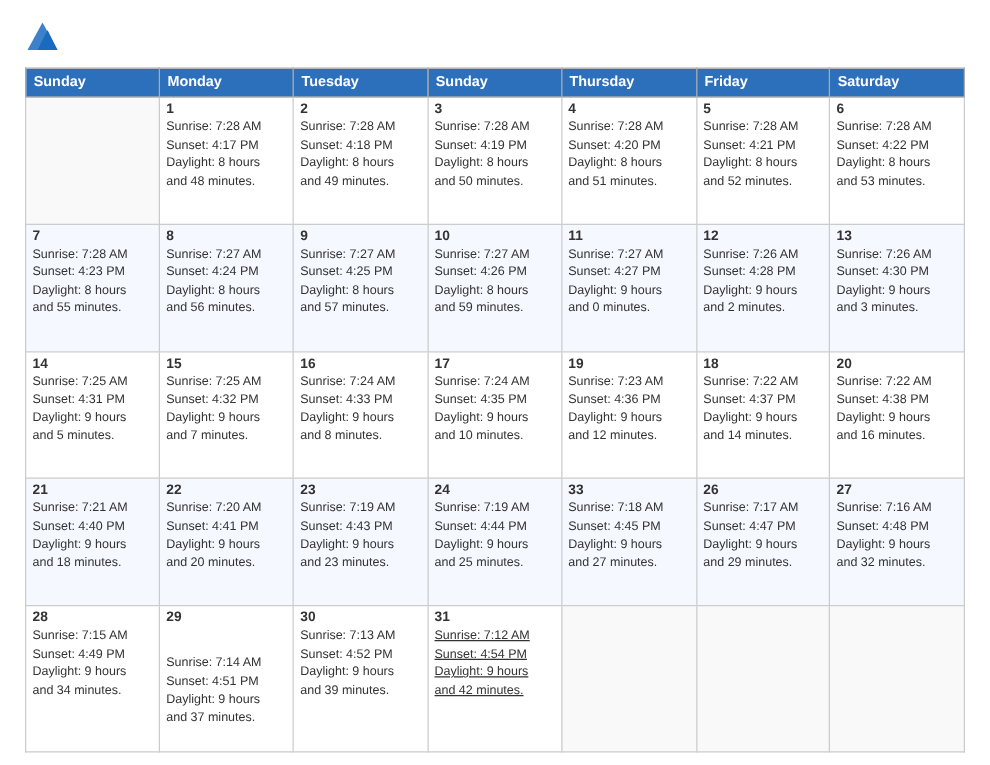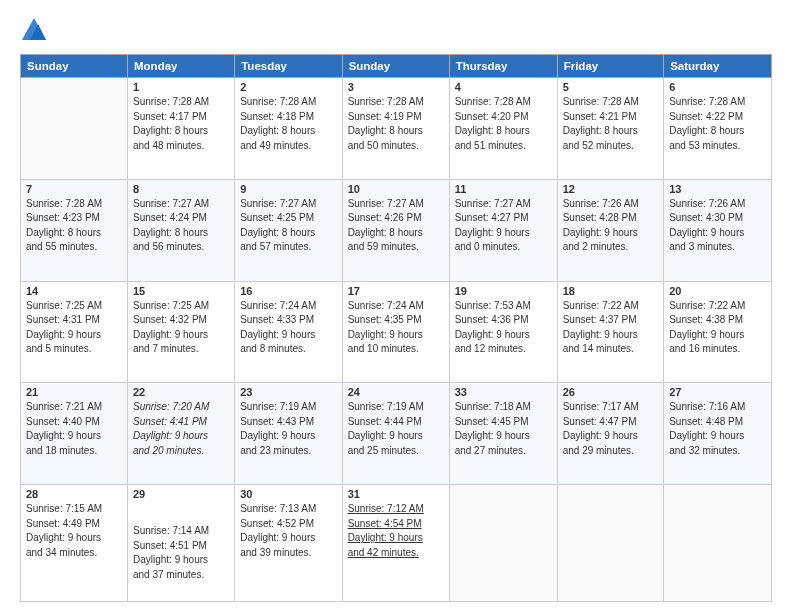--- a/index.html
+++ b/index.html
@@ -252,21 +252,21 @@
           </td>
           <td>
             <span class="day-number">17</span>
             <div class="day-info" style="white-space: pre-line;">Sunrise: 7:24 AM
 Sunset: 4:35 PM
 Daylight: 9 hours
 and 10 minutes.</div>
           </td>
           <td>
             <span class="day-number">19</span>
-            <div class="day-info" style="white-space: pre-line;">Sunrise: 7:53 AM
+            <div class="day-info" style="white-space: pre-line;">Sunrise: 7:23 AM
 Sunset: 4:36 PM
 Daylight: 9 hours
 and 12 minutes.</div>
           </td>
           <td>
             <span class="day-number">18</span>
             <div class="day-info" style="white-space: pre-line;">Sunrise: 7:22 AM
 Sunset: 4:37 PM
 Daylight: 9 hours
 and 14 minutes.</div>
@@ -282,21 +282,21 @@
         <tr>
           <td>
             <span class="day-number">21</span>
             <div class="day-info" style="white-space: pre-line;">Sunrise: 7:21 AM
 Sunset: 4:40 PM
 Daylight: 9 hours
 and 18 minutes.</div>
           </td>
           <td>
             <span class="day-number">22</span>
-            <div class="day-info" style="white-space: pre-line; font-style: italic;">Sunrise: 7:20 AM
+            <div class="day-info" style="white-space: pre-line;">Sunrise: 7:20 AM
 Sunset: 4:41 PM
 Daylight: 9 hours
 and 20 minutes.</div>
           </td>
           <td>
             <span class="day-number">23</span>
             <div class="day-info" style="white-space: pre-line;">Sunrise: 7:19 AM
 Sunset: 4:43 PM
 Daylight: 9 hours
 and 23 minutes.</div>

